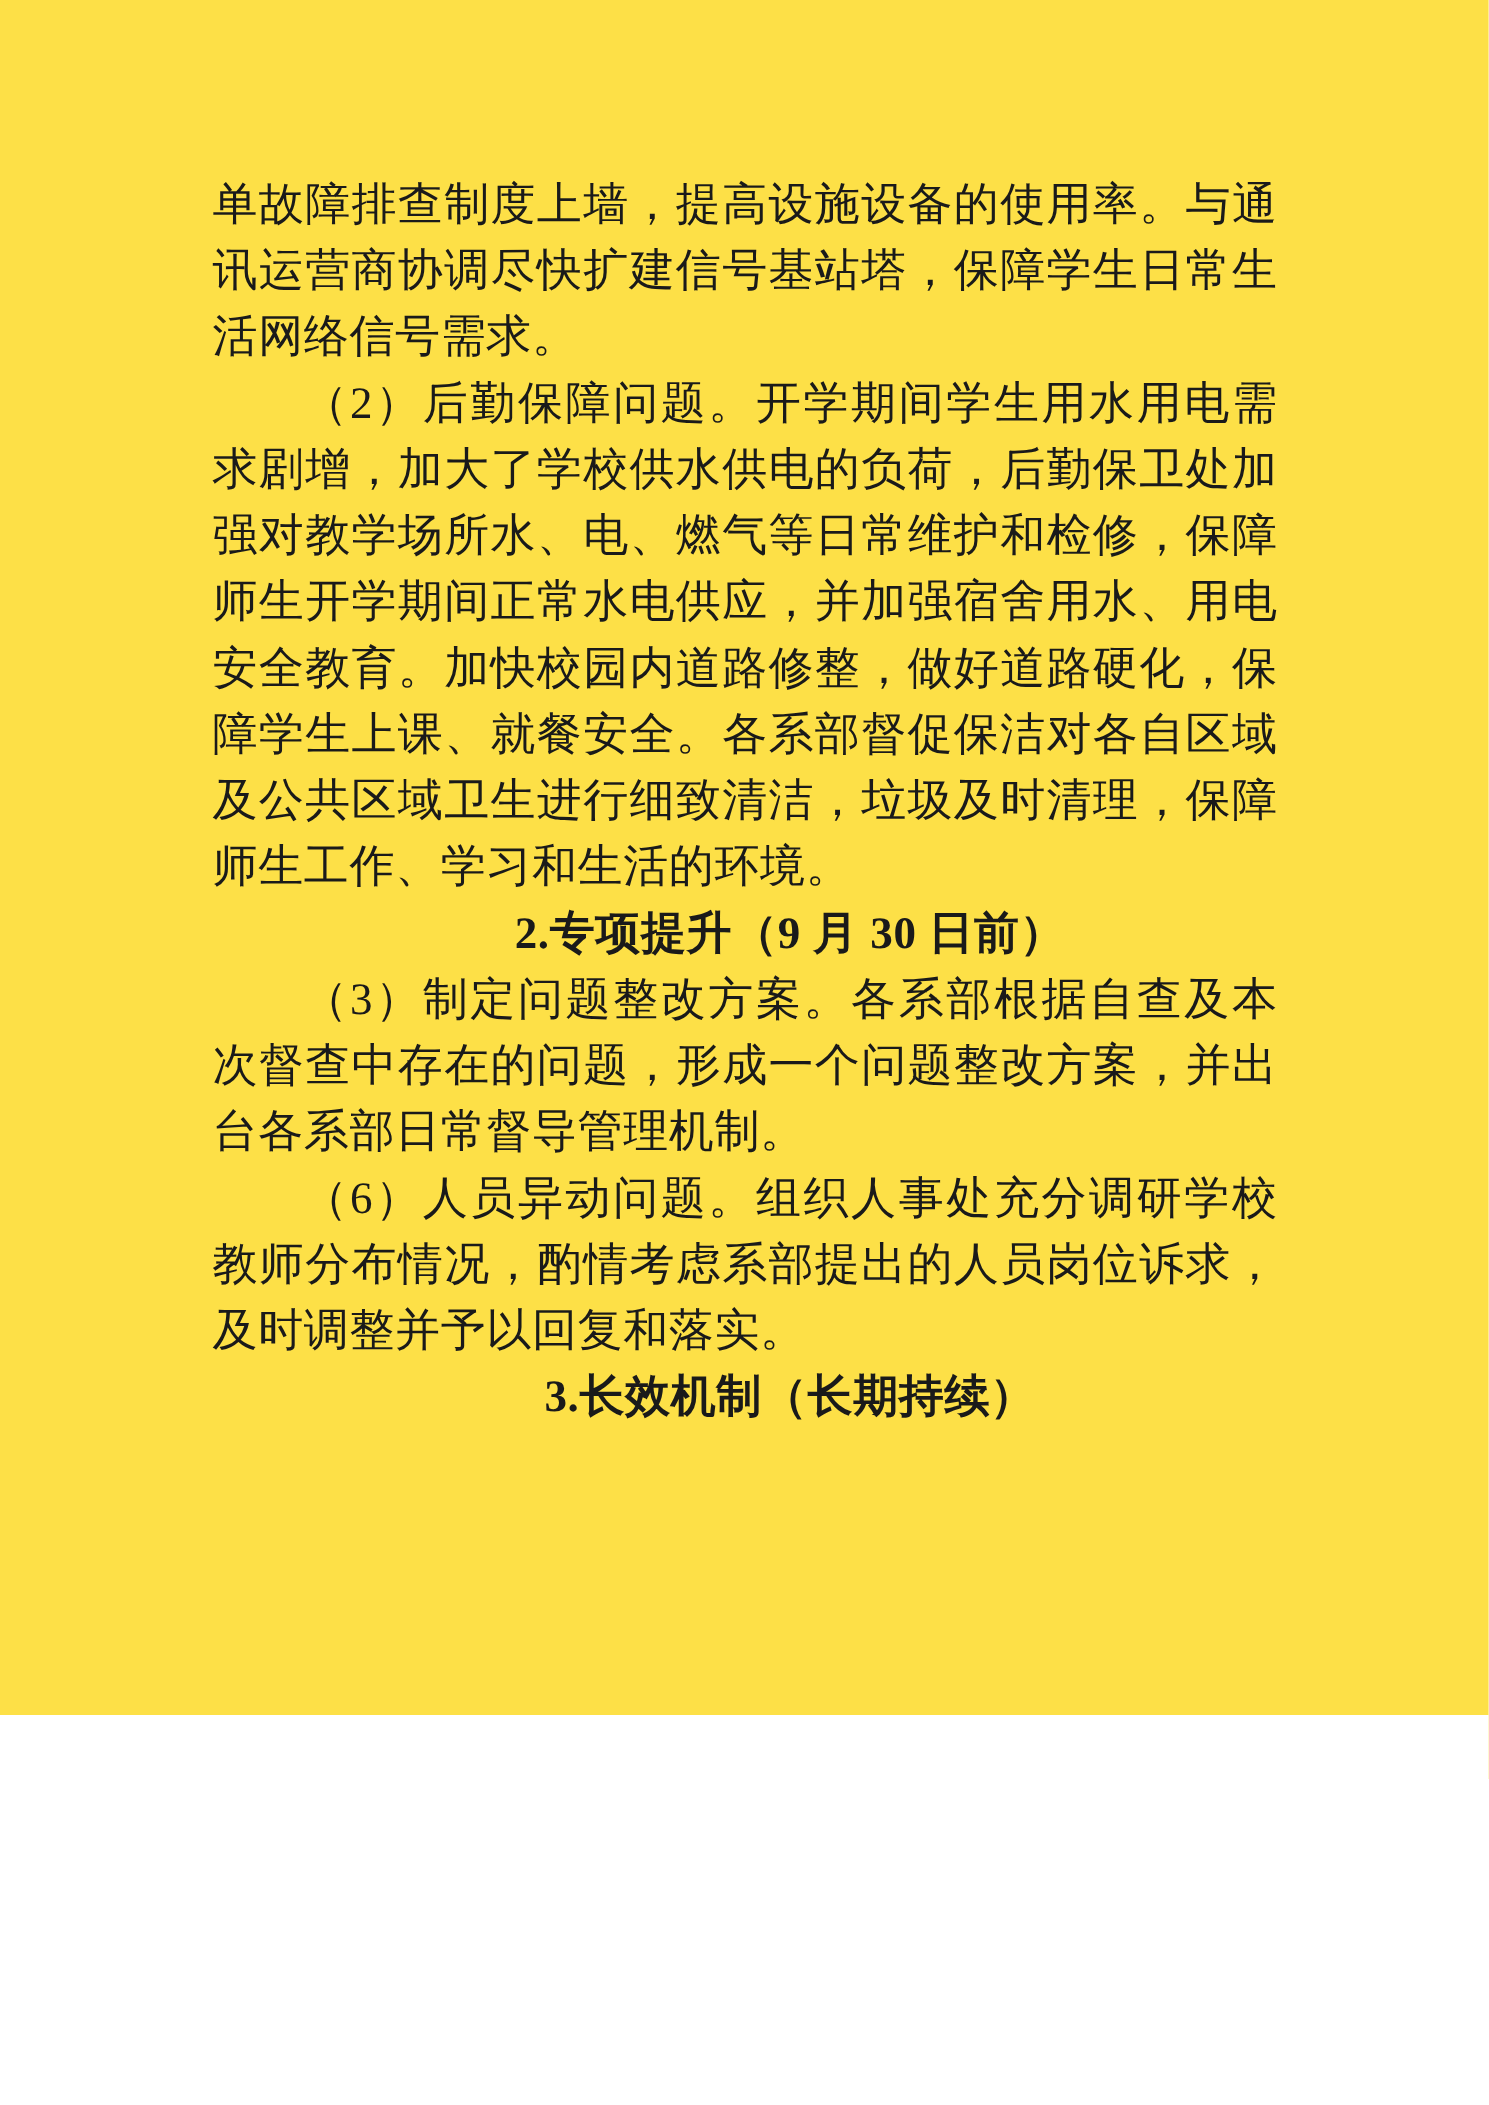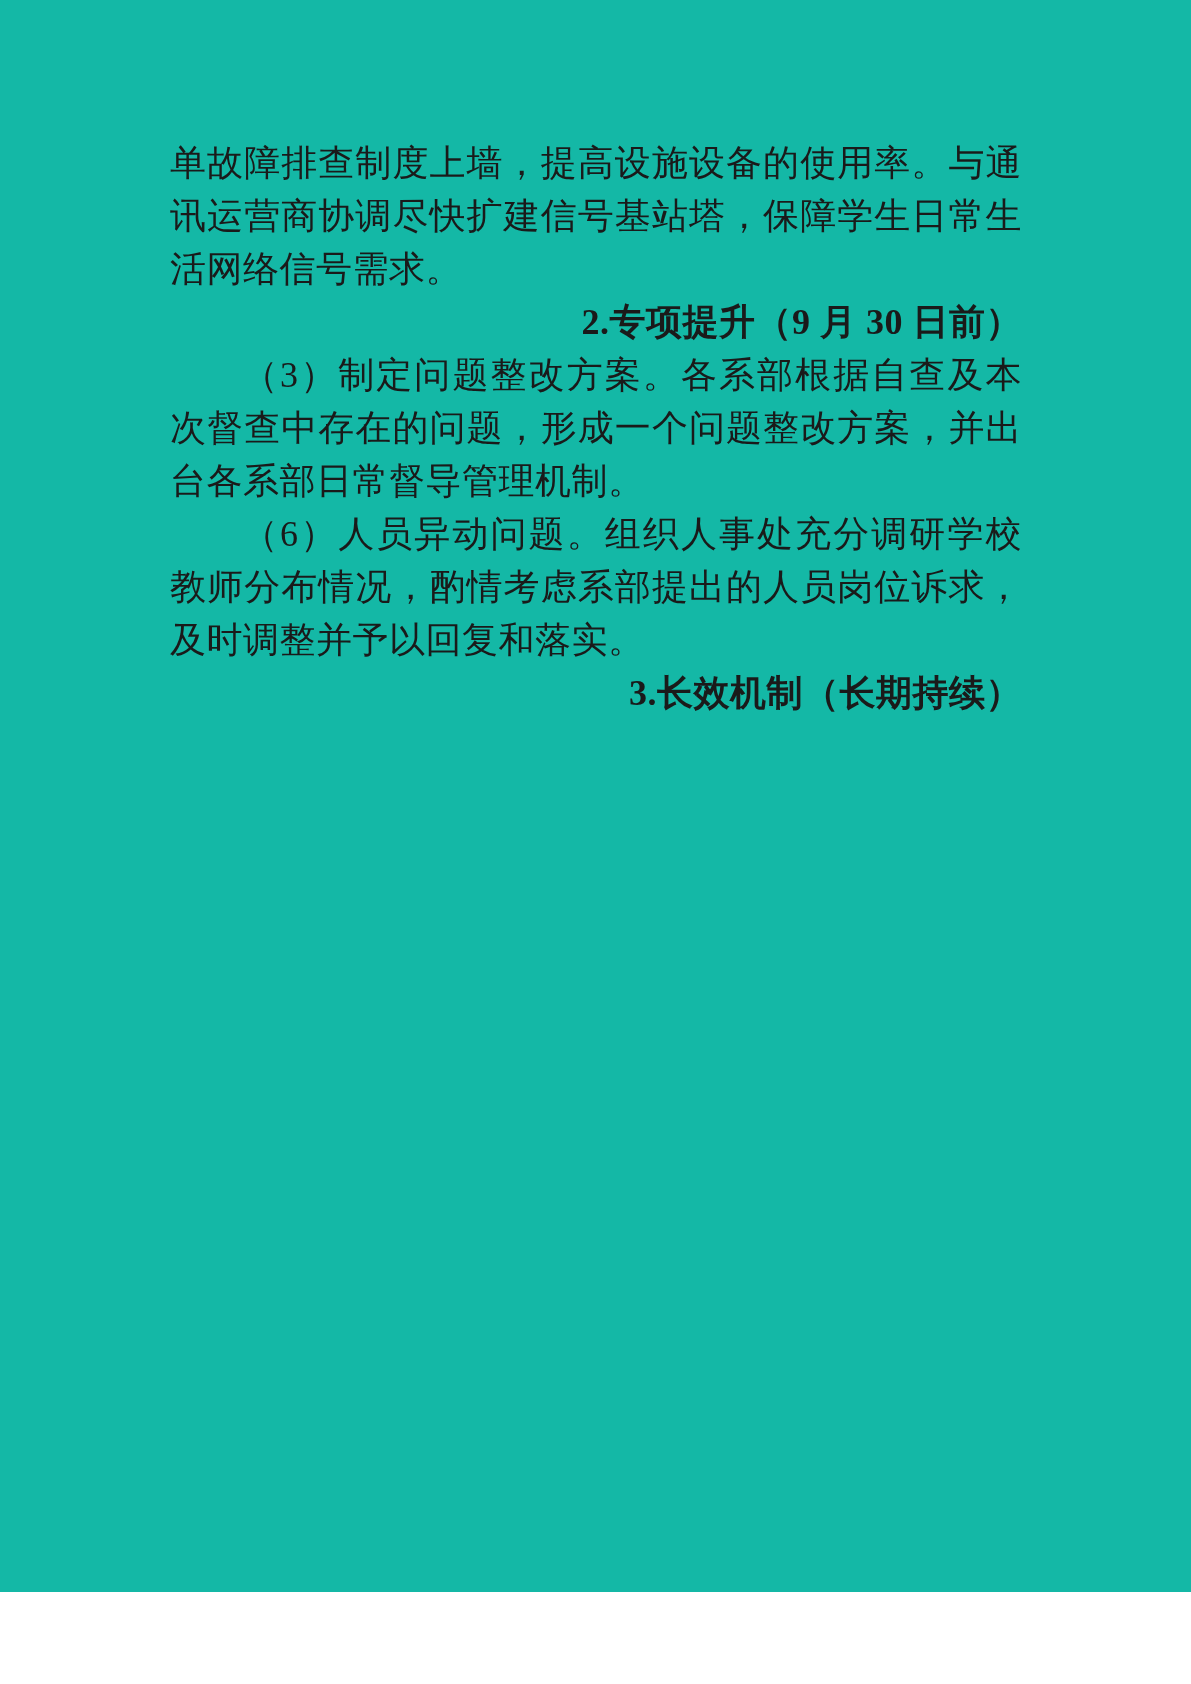--- a/index.html
+++ b/index.html
@@ -3,22 +3,22 @@
 <meta charset="utf-8">
 <style>
   html, body {
     margin: 0;
     padding: 0;
     background: #ffffff;
   }
   .page {
     position: relative;
     width: 1191px;
-    height: 1592px;
-    background: #14b8a6;
+    height: 1372px;
+    background: #fde047;
     overflow: hidden;
   }
   .content {
     position: absolute;
     left: 170px;
     top: 137px;
     width: 852px;
   }
   .doc-text {
     font-family: "Liberation Serif", "DejaVu Serif", serif;
@@ -30,27 +30,28 @@
     margin: 0;
     padding: 0;
     text-indent: 2em;
     letter-spacing: 0.5px;
   }
   .doc-text.no-indent {
     text-indent: 0;
   }
   .doc-text.heading {
     font-weight: 700;
-    text-align: right;
+    text-align: center;
   }
 </style>
 </head>
 <body>
 
 <div class="page">
   <div class="content">
     <p class="doc-text no-indent">单故障排查制度上墙，提高设施设备的使用率。与通讯运营商协调尽快扩建信号基站塔，保障学生日常生活网络信号需求。</p>
+    <p class="doc-text">（2）后勤保障问题。开学期间学生用水用电需求剧增，加大了学校供水供电的负荷，后勤保卫处加强对教学场所水、电、燃气等日常维护和检修，保障师生开学期间正常水电供应，并加强宿舍用水、用电安全教育。加快校园内道路修整，做好道路硬化，保障学生上课、就餐安全。各系部督促保洁对各自区域及公共区域卫生进行细致清洁，垃圾及时清理，保障师生工作、学习和生活的环境。</p>
     <p class="doc-text heading">2.专项提升（9 月 30 日前）</p>
     <p class="doc-text">（3）制定问题整改方案。各系部根据自查及本次督查中存在的问题，形成一个问题整改方案，并出台各系部日常督导管理机制。</p>
     <p class="doc-text">（6）人员异动问题。组织人事处充分调研学校教师分布情况，酌情考虑系部提出的人员岗位诉求，及时调整并予以回复和落实。</p>
     <p class="doc-text heading">3.长效机制（长期持续）</p>
   </div>
 </div>
 
 </body></html>

